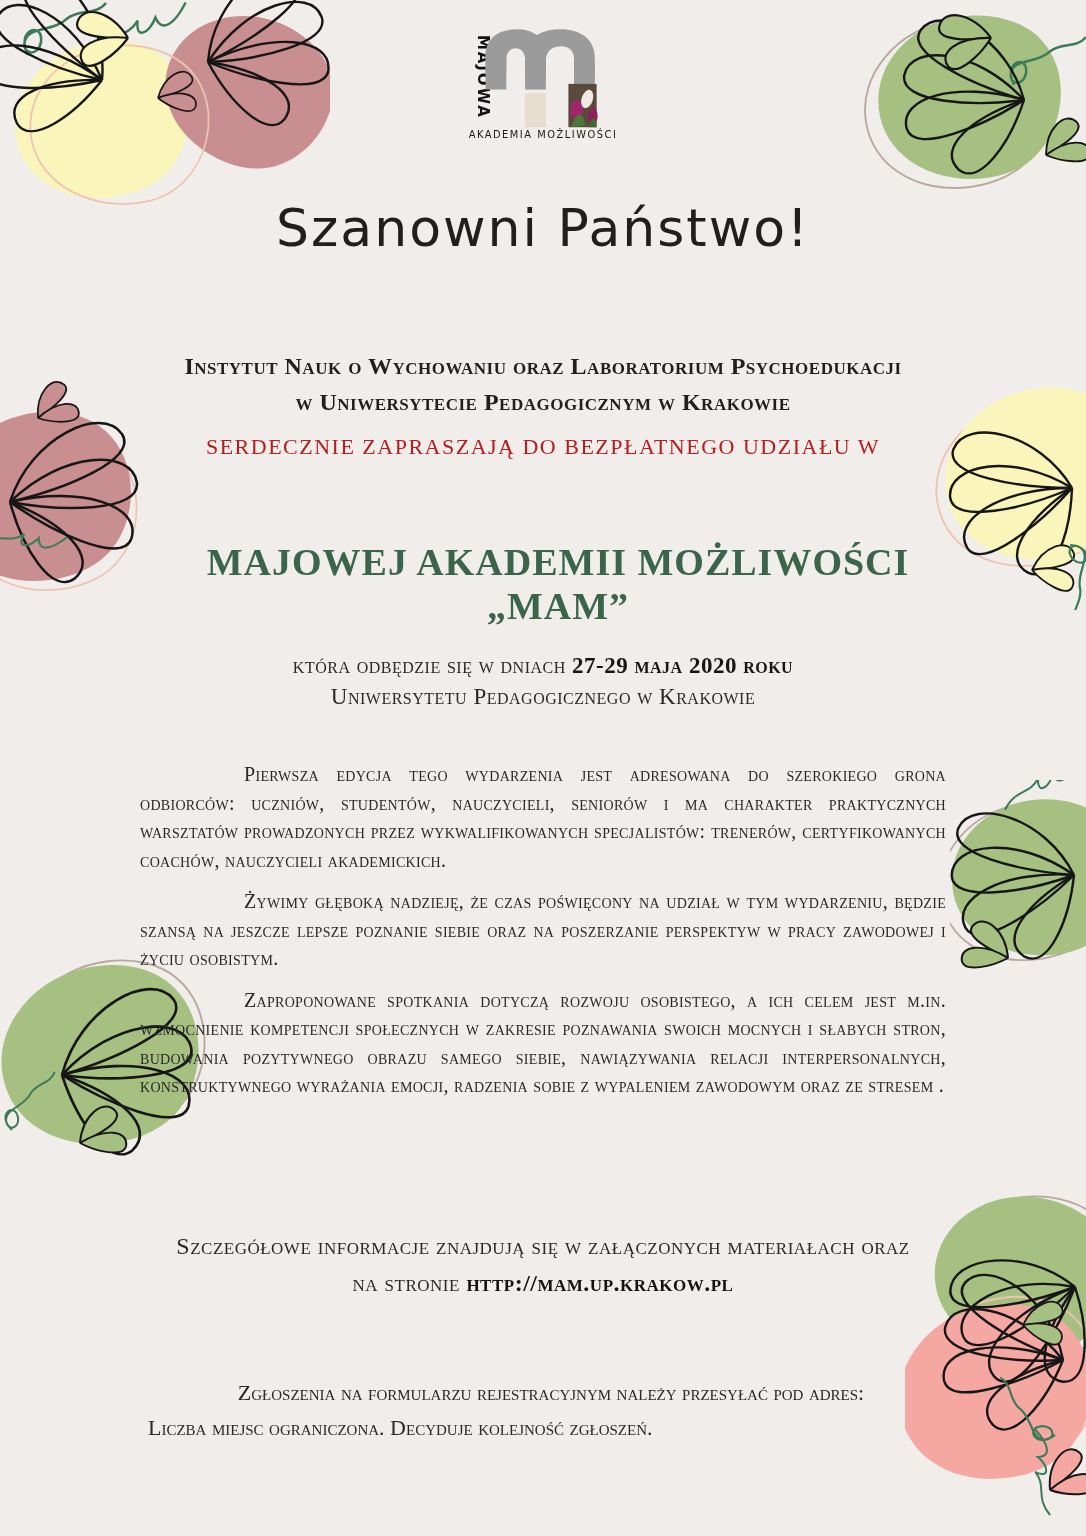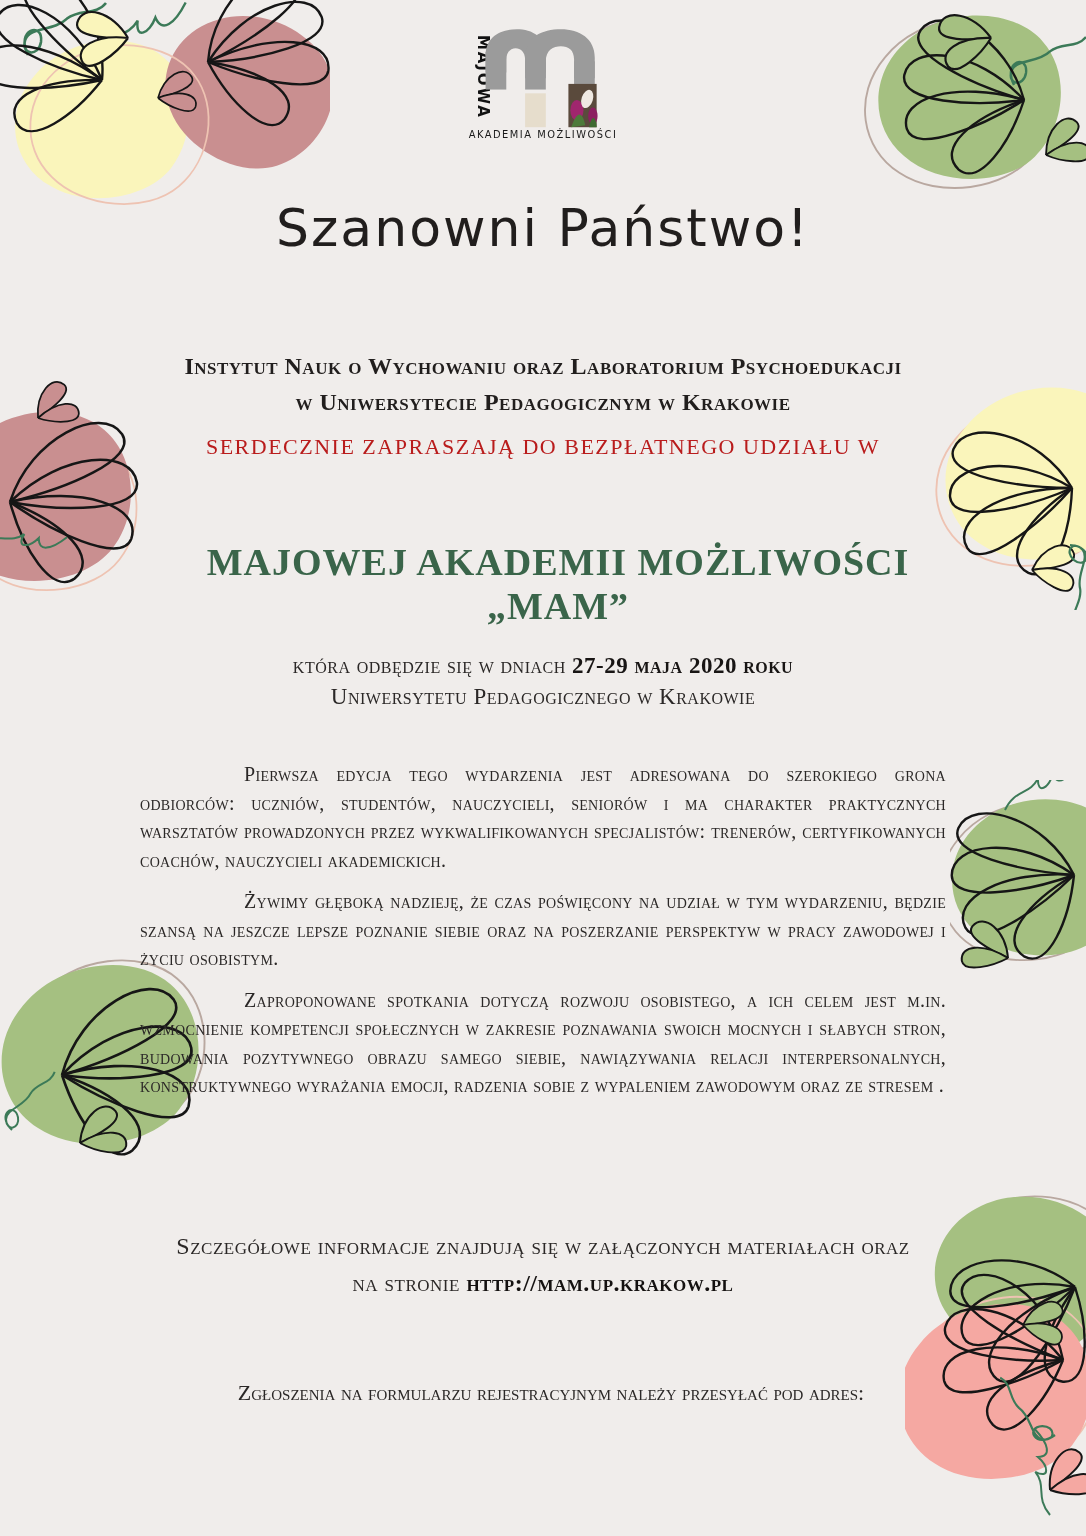--- a/index.html
+++ b/index.html
@@ -218,15 +218,16 @@
     <p>Zaproponowane spotkania dotyczą rozwoju osobistego, a ich celem jest  m.in. wzmocnienie kompetencji społecznych w zakresie poznawania swoich mocnych i słabych stron, budowania pozytywnego obrazu samego siebie, nawiązywania relacji interpersonalnych, konstruktywnego wyrażania emocji, radzenia sobie z wypaleniem zawodowym oraz ze stresem .</p>
   </div>
 
   <div class="info">
     <span>Szczegółowe informacje znajdują się w załączonych materiałach oraz na stronie </span><b>http://mam.up.krakow.pl</b>
   </div>
 
 
   <div class="apply">
     <div class="line1">Zgłoszenia na formularzu rejestracyjnym należy przesyłać pod adres:</div>
+    <div class="note">Liczba miejsc ograniczona.  Decyduje kolejność zgłoszeń.</div>
   </div>
 
 </div>
 
 </body></html>

